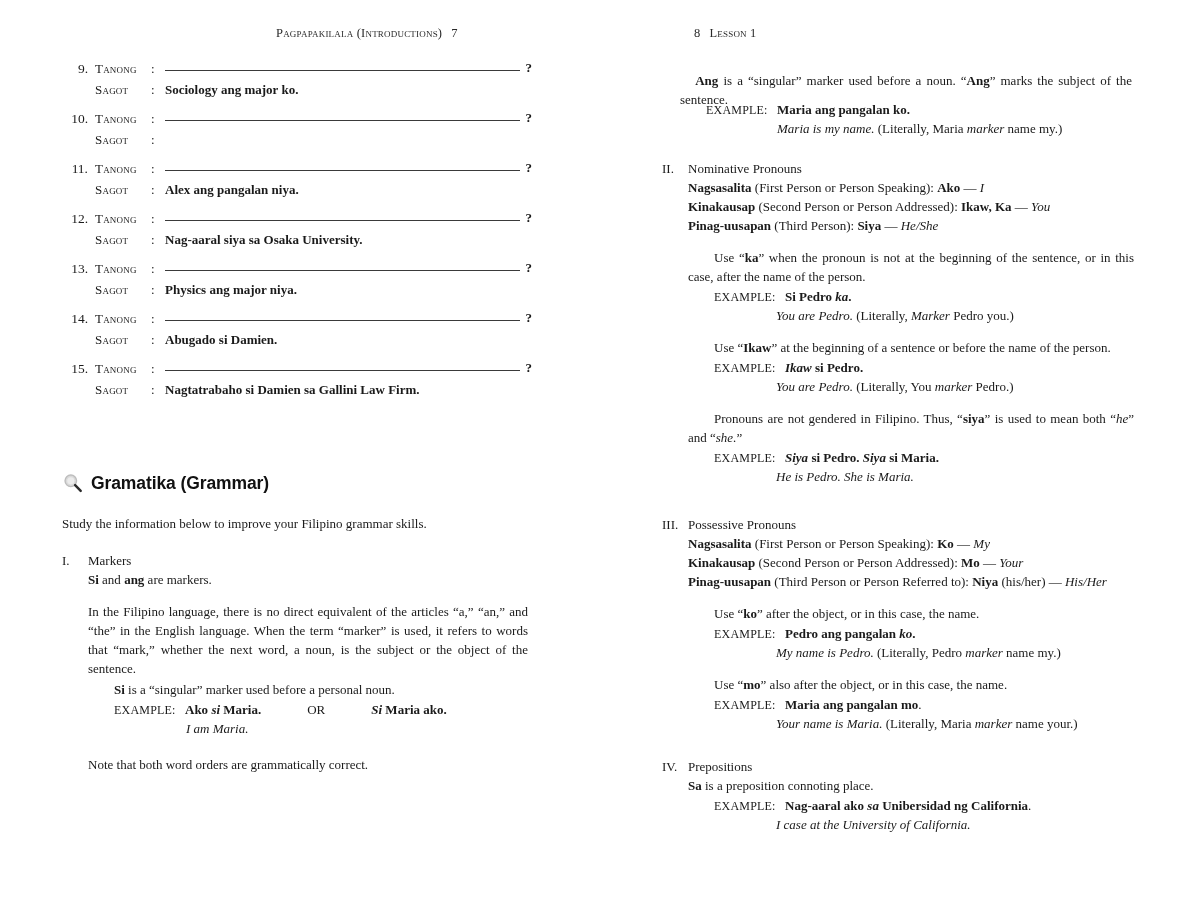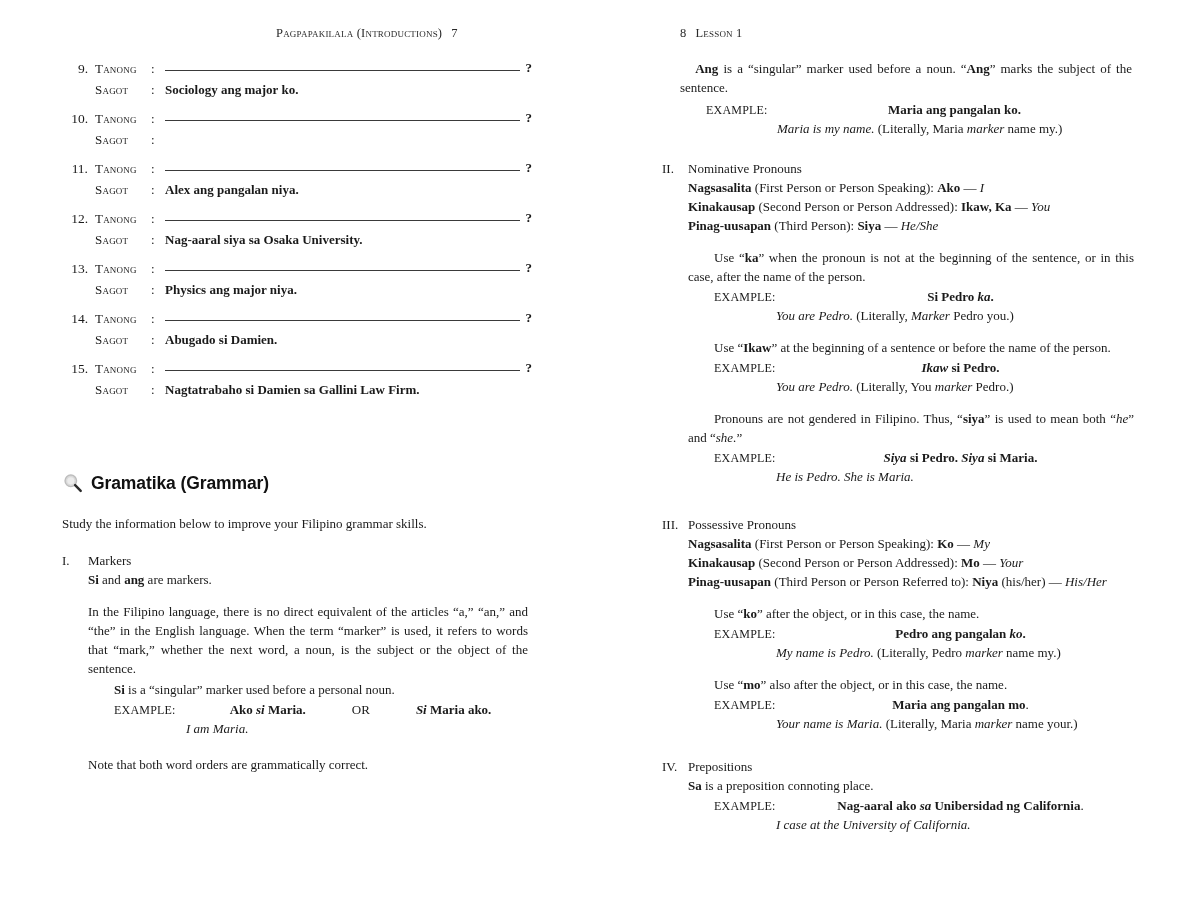--- a/index.html
+++ b/index.html
@@ -12,21 +12,21 @@
   .page{position:absolute;top:0;height:901px;}
   .page-left{left:0;width:598px;}
   .page-right{left:598px;width:598px;}
 
   
   .runhead{
     position:absolute;top:26px;font-size:12.5px;color:#2a2a2a;
     white-space:nowrap;letter-spacing:.2px;
   }
   .runhead-left{left:276px;}
-  .runhead-right{left:82px;}
+  .runhead-right{left:96px;}
   .sc{font-variant:small-caps;}
   .folio{margin-left:9px;font-variant:normal;}
   .folio-pre{margin-right:9px;}
 
   
   .exercises{position:absolute;left:62px;top:58px;width:470px;}
   .ex-item{margin-bottom:12.5px;}
   .ex-row{display:flex;align-items:baseline;font-size:13px;line-height:1.0;}
   .ex-num{width:26px;text-align:right;padding-right:7px;
           font-size:13.5px;flex:0 0 auto;}
@@ -66,21 +66,21 @@
   
   .sec{position:absolute;font-size:13px;line-height:1.46;}
   .sec-head{display:flex;align-items:flex-start;}
   .sec-num{width:26px;flex:0 0 auto;}
   .sec-body{flex:1 1 auto;}
   .indent1{margin-left:26px;}
   .indent2{margin-left:52px;}
   .indent3{margin-left:78px;}
   .hang-ex{display:flex;align-items:baseline;}
   .hang-ex .exlabel{width:62px;flex:0 0 auto;text-align:left;padding-right:9px;}
-  .hang-ex .extext{flex:1 1 auto;text-align:center;}
+  .hang-ex .extext{flex:1 1 auto;}
   .gap{height:13px;}
   .para-ind{text-indent:26px;}
 </style>
 </head>
 <body>
 
 <div class="spread">
 
   <div class="page page-left">
 
@@ -246,21 +246,21 @@
       <div class="indent1" style="margin-top:4px;">Note that both word orders are grammatically correct.</div>
     </div>
   </div>
 
   <div class="page page-right">
 
     <div class="runhead runhead-right">
       <span class="folio folio-pre" style="margin-left:0;">8</span><span class="sc">Lesson 1</span>
     </div>
 
-    <div class="blk just" style="left:82px;top:60px;width:452px;">
+    <div class="blk just" style="left:82px;top:72px;width:452px;">
       <span class="para-ind" style="display:inline;"></span>&nbsp;&nbsp;&nbsp;<b>Ang</b><span> is a “singular” marker used before a noun. “</span><b>Ang</b><span>” marks the subject of the sentence.</span>
     </div>
     <div class="blk" style="left:82px;top:101px;width:452px;">
       <div class="hang-ex" style="margin-left:26px;">
         <span class="exlabel">EXAMPLE:</span>
         <span class="extext"><b>Maria ang pangalan ko.</b></span>
       </div>
       <div style="margin-left:97px;"><i>Maria is my name.</i><span> (Literally, Maria </span><i>marker</i><span> name my.)</span></div>
     </div>
 

